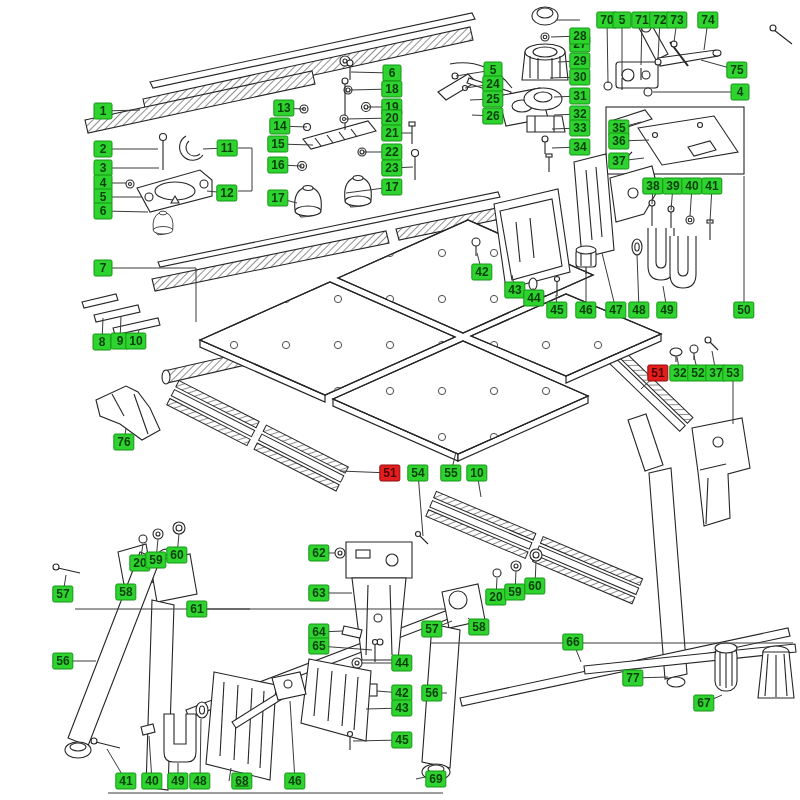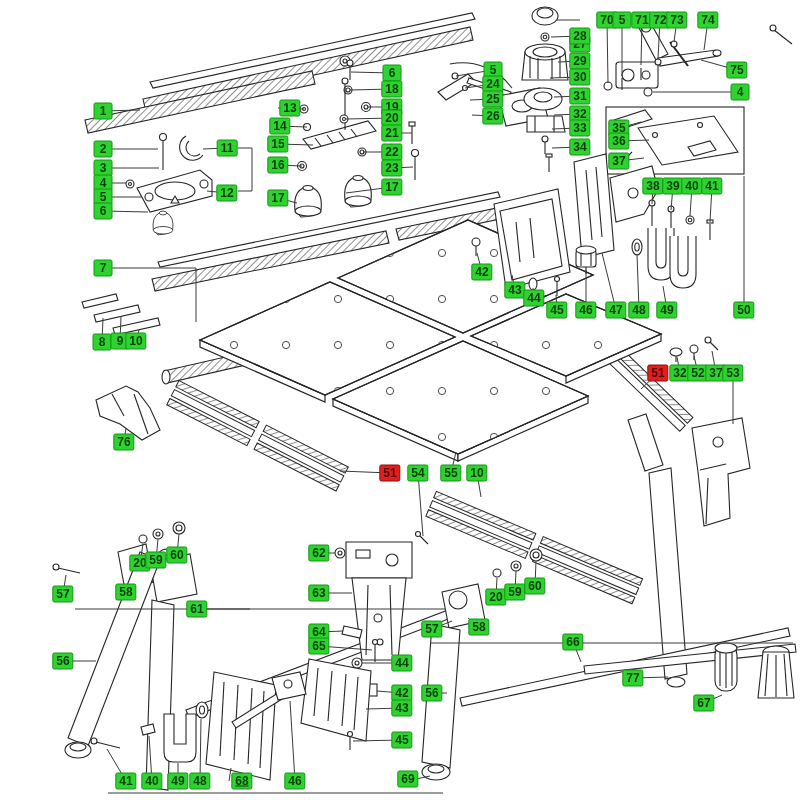--- a/index.html
+++ b/index.html
@@ -485,21 +485,21 @@
       <div class="plabel" style="left: 103px; top: 183px;">4</div>
       <div class="plabel" style="left: 103px; top: 197px;">5</div>
       <div class="plabel" style="left: 103px; top: 211px;">6</div>
       <div class="plabel" style="left: 227px; top: 148px;">11</div>
       <div class="plabel" style="left: 227px; top: 193px;">12</div>
       <div class="plabel" style="left: 103px; top: 268px;">7</div>
       <div class="plabel" style="left: 102px; top: 342px;">8</div>
       <div class="plabel" style="left: 120px; top: 341px;">9</div>
       <div class="plabel" style="left: 136px; top: 341px;">10</div>
       <div class="plabel" style="left: 124px; top: 442px;">76</div>
-      <div class="plabel" style="left: 290px; top: 108px;">13</div>
+      <div class="plabel" style="left: 284px; top: 108px;">13</div>
       <div class="plabel" style="left: 280px; top: 126px;">14</div>
       <div class="plabel" style="left: 278px; top: 144px;">15</div>
       <div class="plabel" style="left: 278px; top: 165px;">16</div>
       <div class="plabel" style="left: 278px; top: 198px;">17</div>
       <div class="plabel" style="left: 392px; top: 73px;">6</div>
       <div class="plabel" style="left: 392px; top: 89px;">18</div>
       <div class="plabel" style="left: 392px; top: 107px;">19</div>
       <div class="plabel" style="left: 392px; top: 118px;">20</div>
       <div class="plabel" style="left: 392px; top: 133px;">21</div>
       <div class="plabel" style="left: 392px; top: 152px;">22</div>
@@ -573,16 +573,16 @@
       <div class="plabel" style="left: 479px; top: 627px;">58</div>
       <div class="plabel" style="left: 573px; top: 642px;">66</div>
       <div class="plabel" style="left: 633px; top: 678px;">77</div>
       <div class="plabel" style="left: 704px; top: 703px;">67</div>
       <div class="plabel" style="left: 126px; top: 781px;">41</div>
       <div class="plabel" style="left: 152px; top: 781px;">40</div>
       <div class="plabel" style="left: 178px; top: 781px;">49</div>
       <div class="plabel" style="left: 200px; top: 781px;">48</div>
       <div class="plabel" style="left: 242px; top: 781px; text-decoration: underline;">68</div>
       <div class="plabel" style="left: 295px; top: 781px;">46</div>
-      <div class="plabel" style="left: 408px; top: 779px;">69</div>
+      <div class="plabel" style="left: 436px; top: 779px;">69</div>
     </div>
 
 </div>
 
 </body></html>

